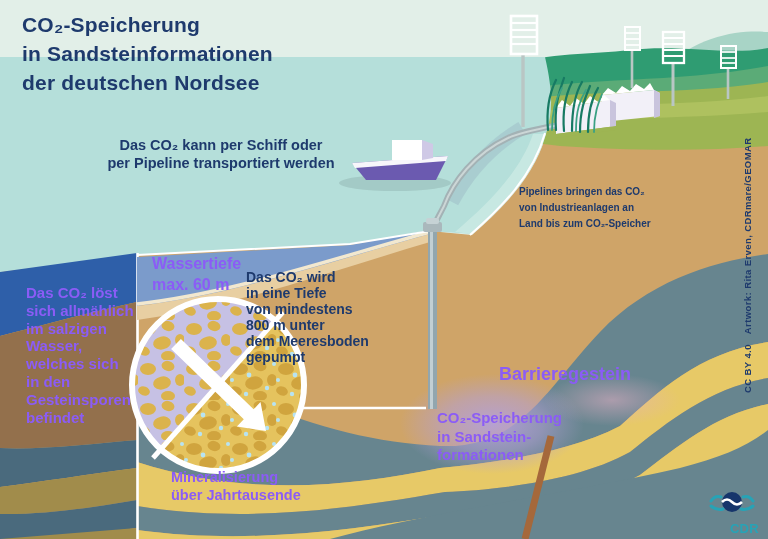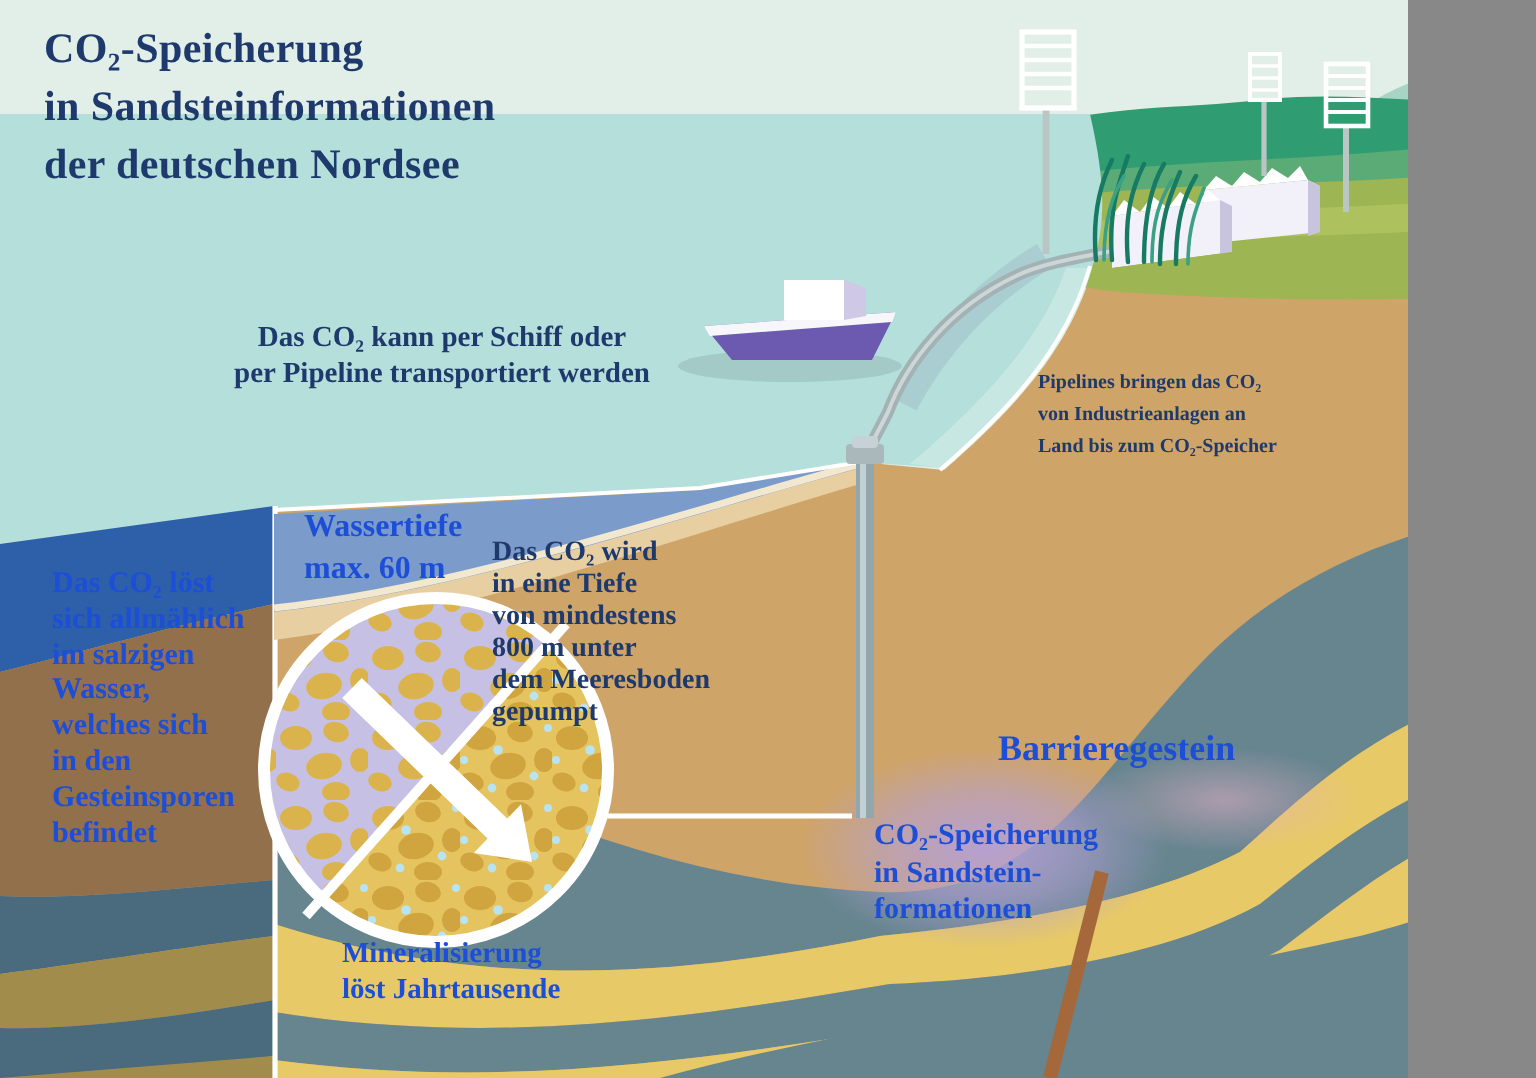--- a/index.html
+++ b/index.html
@@ -1,26 +1,26 @@
 <!DOCTYPE html>
 <html><head>
 <meta charset="utf-8">
 <style>
   html,body{margin:0;padding:0;background:#888;}
   .stage{
-    position:relative;width:704px;height:539px;overflow:hidden;
-    font-family:Liberation Serif, serif;
+    position:relative;width:768px;height:539px;overflow:hidden;
+    font-family:Liberation Sans, sans-serif;
     background:#e2efe8;
   }
   .stage svg.scene{position:absolute;left:0;top:0;}
   .label{position:absolute;white-space:pre-line;font-weight:600;}
   .navy{color:#1e3a6d;}
-  .white{color:#1d4ed8;}
+  .white{color:#8b5cf6;}
   .title{left:22px;top:10px;font-size:21px;line-height:29px;color:#1e3a6d;font-weight:700;letter-spacing:.2px;}
-  .note-transport{left:100px;top:136px;width:242px;text-align:center;font-size:14.5px;line-height:18px;margin-top:24px;}
+  .note-transport{left:100px;top:136px;width:242px;text-align:center;font-size:14.5px;line-height:18px;}
   .note-pipeline{left:519px;top:184px;font-size:10px;line-height:16px;}
   .note-depth{left:152px;top:253px;font-size:16px;line-height:21px;font-weight:600;}
   .note-inject{left:246px;top:269px;width:178px;text-align:left;font-size:14px;line-height:16px;}
   .note-dissolve{left:26px;top:284px;font-size:15px;line-height:17.8px;}
   .note-mineral{left:171px;top:468px;font-size:14.5px;line-height:18px;}
   .note-barrier{left:499px;top:364px;font-size:18px;}
   .note-storage{left:437px;top:409px;font-size:15px;line-height:18.5px;}
   .credit{
     position:absolute;left:742px;top:393px;transform:rotate(-90deg);transform-origin:0 0;
     white-space:nowrap;font-size:9.5px;color:#1e3a6d;letter-spacing:.4px;font-weight:600;
@@ -250,21 +250,21 @@
 gepumpt</div>
 <div class="label white note-dissolve">Das CO₂ löst
 sich allmählich
 im salzigen
 Wasser,
 welches sich
 in den
 Gesteinsporen
 befindet</div>
 <div class="label white note-mineral">Mineralisierung
-löst Jahrtausende</div>
+über Jahrtausende</div>
 <div class="label white note-barrier">Barrieregestein</div>
 <div class="label white note-storage">CO₂-Speicherung
 in Sandstein-
 formationen</div>
 
 <div class="credit">
   <span class="lic">CC BY 4.0</span><span>Artwork: Rita Erven, CDRmare/GEOMAR</span>
 </div>
 
 <div class="logo">

